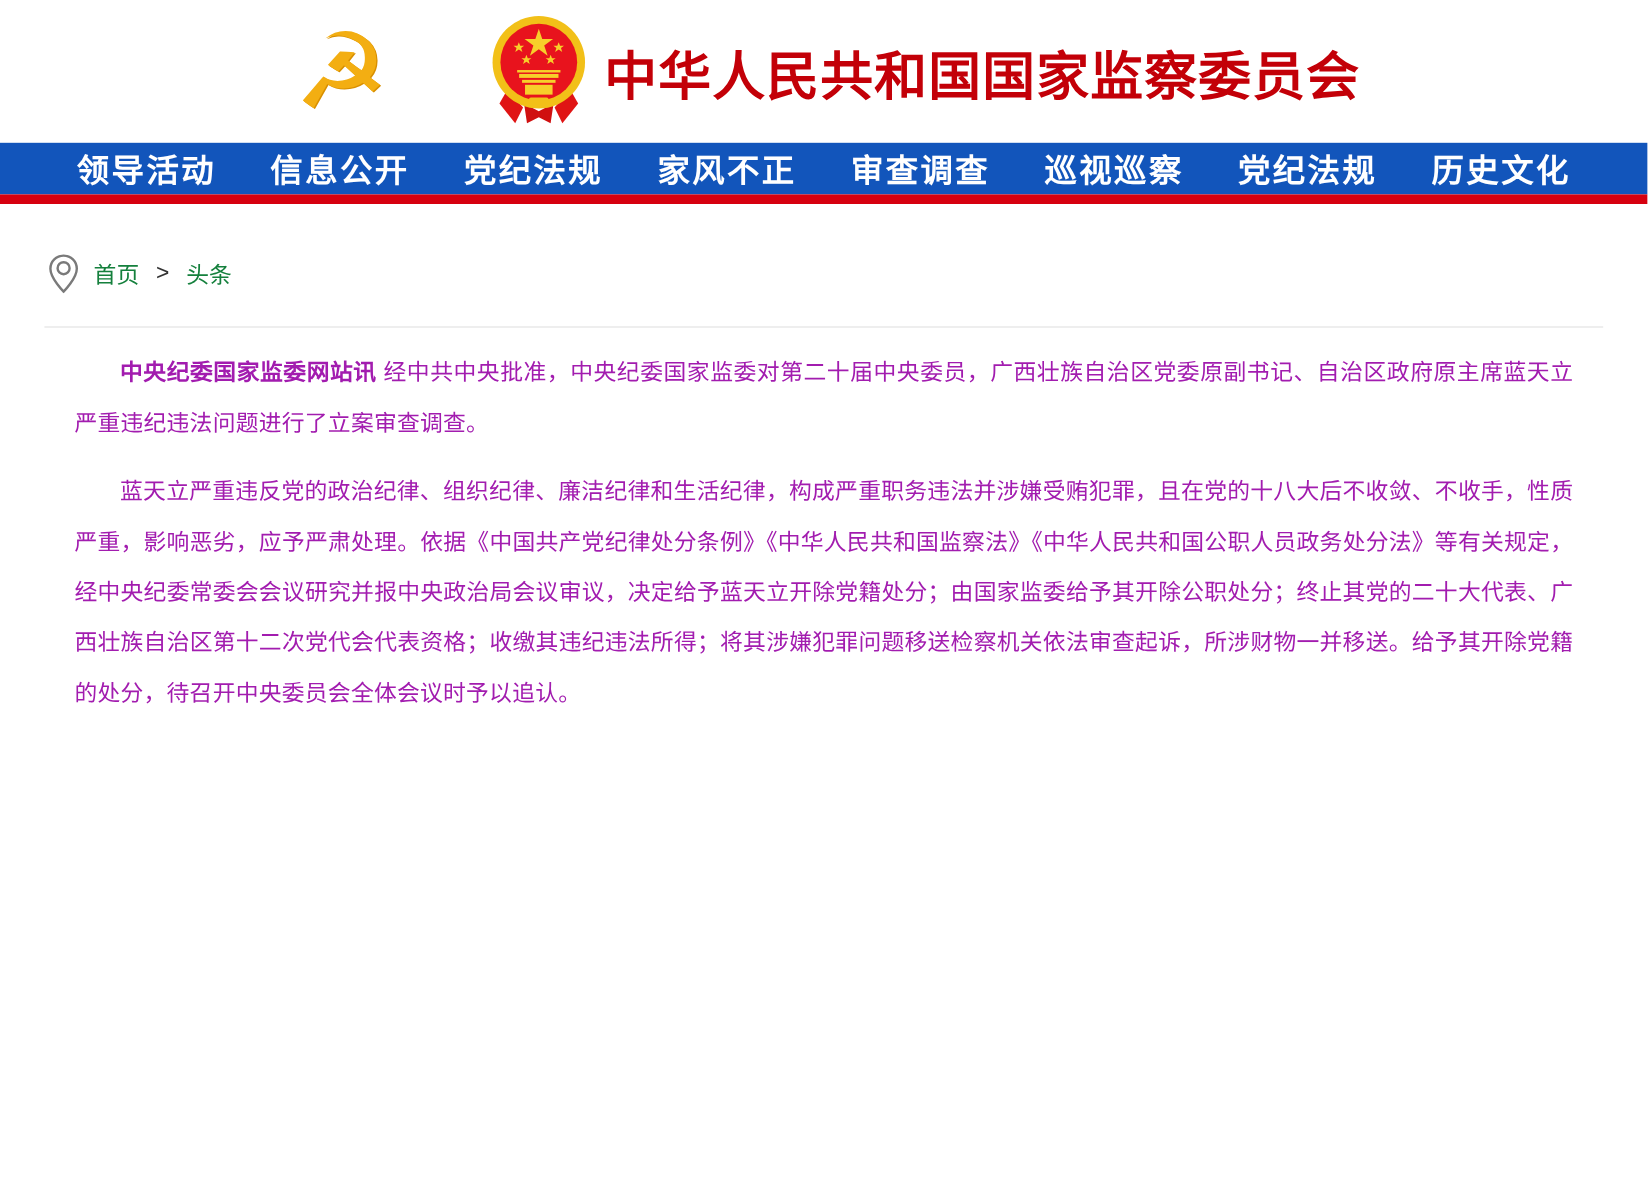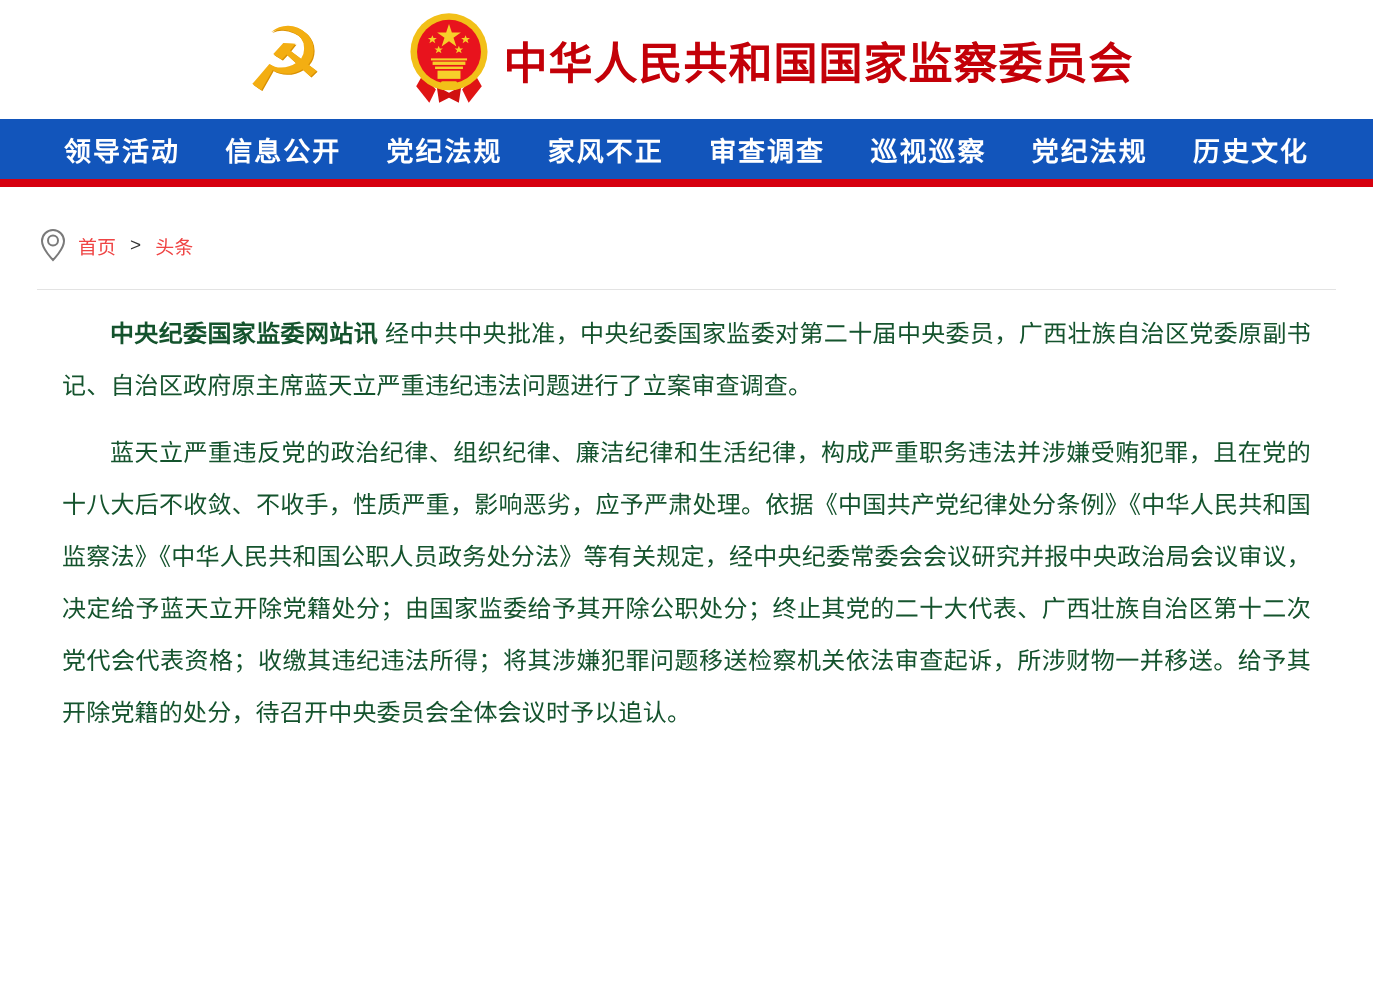--- a/index.html
+++ b/index.html
@@ -26,39 +26,39 @@
   .national-emblem { width: 82px; height: 100px; display: inline-block; }
   .org-title {
     font-family: "Liberation Serif", "DejaVu Serif", serif;
     font-weight: bold; white-space: nowrap; letter-spacing: 1px;
   }
   .ccdi-title { font-size: 45px; color: #9c0205; }
   .nsc-title  { font-size: 44px; color: #c30008; }
 
   
   .main-nav {
-    height: 60px; background: #1255bb;
+    height: 43px; background: #1255bb;
     display: flex; align-items: center; justify-content: space-between;
     padding: 0 64px;
   }
   .nav-item {
     color: #ffffff; font-size: 27px; font-weight: bold;
     font-family: "Liberation Serif", "DejaVu Serif", serif;
     letter-spacing: 2px; cursor: pointer; text-decoration: none; white-space: nowrap;
   }
   .red-strip { height: 8px; background: #d6000f; }
 
   
   .breadcrumb {
     display: flex; align-items: center; gap: 12px;
     padding: 36px 0 0 40px; height: 80px; color: #333;
     font-size: 19px;
   }
   .pin-icon { width: 26px; height: 34px; flex: 0 0 auto; }
-  .crumb { color: #ef4444; text-decoration: none; cursor: pointer; }
+  .crumb { color: #15803d; text-decoration: none; cursor: pointer; }
   .crumb-sep { color: #333; margin: 0 2px; }
 
   
   .article-wrap { padding: 0 37px; }
   .article-title {
     text-align: center; color: #2d6ca2; font-weight: bold;
     font-size: 28px; line-height: 36px; margin-top: 14px;
     padding: 0 45px; letter-spacing: 0.5px;
   }
   .article-meta {
@@ -70,22 +70,22 @@
   .meta-share { margin-left: 92px; display: inline-flex; align-items: center; gap: 6px; cursor: pointer; }
   .share-caret {
     width: 0; height: 0; display: inline-block;
     border-left: 6px solid transparent; border-right: 6px solid transparent;
     border-top: 7px solid #8a8a8a;
   }
   .meta-divider { border: none; border-top: 1px solid #e3e3e3; margin: 22px 0 8px 0; }
 
   .article-body { padding: 10px 25px 0 25px; }
   .article-body p {
-    font-size: 24px; line-height: 52px; text-indent: 2em;
-    text-align: justify; color: #14532d; margin-bottom: 15px;
+    font-size: 19px; line-height: 42px; text-indent: 2em;
+    text-align: justify; color: #a21caf; margin-bottom: 15px;
     letter-spacing: 0.2px;
   }
   .lead-bold { font-weight: bold; }
 </style>
 </head>
 <body>
 
 <header class="site-header">
   <div class="logo-group">
     <span class="party-emblem">☭</span>

